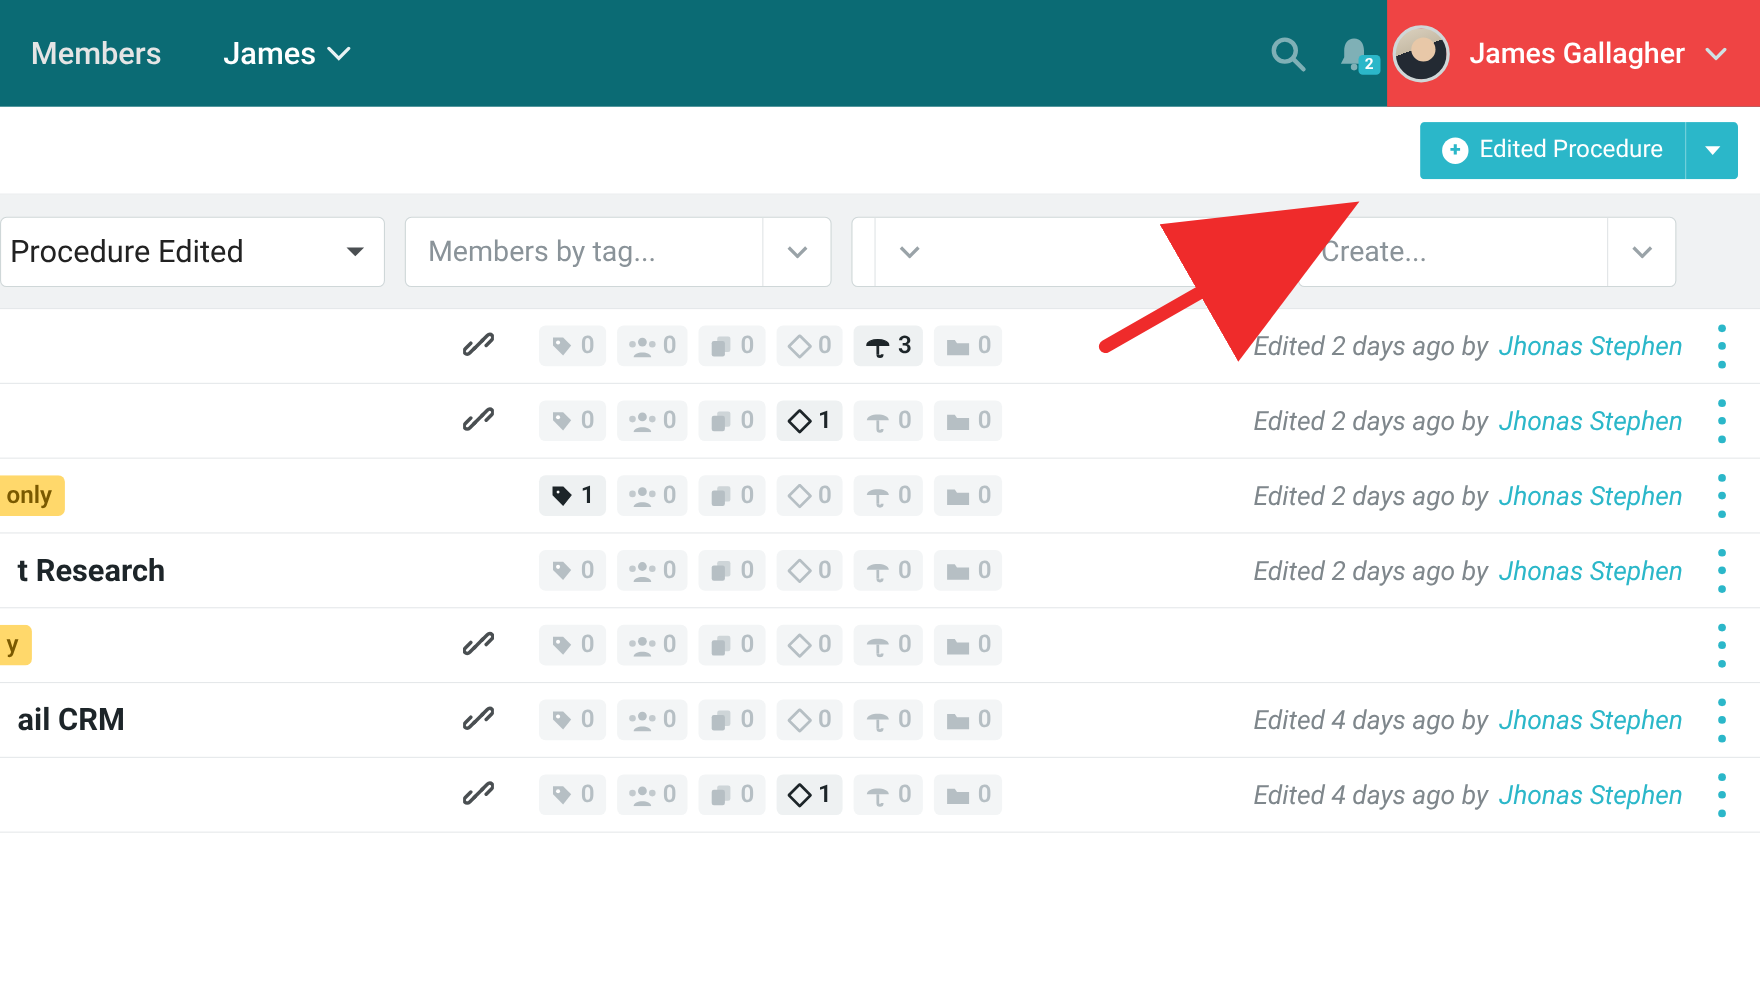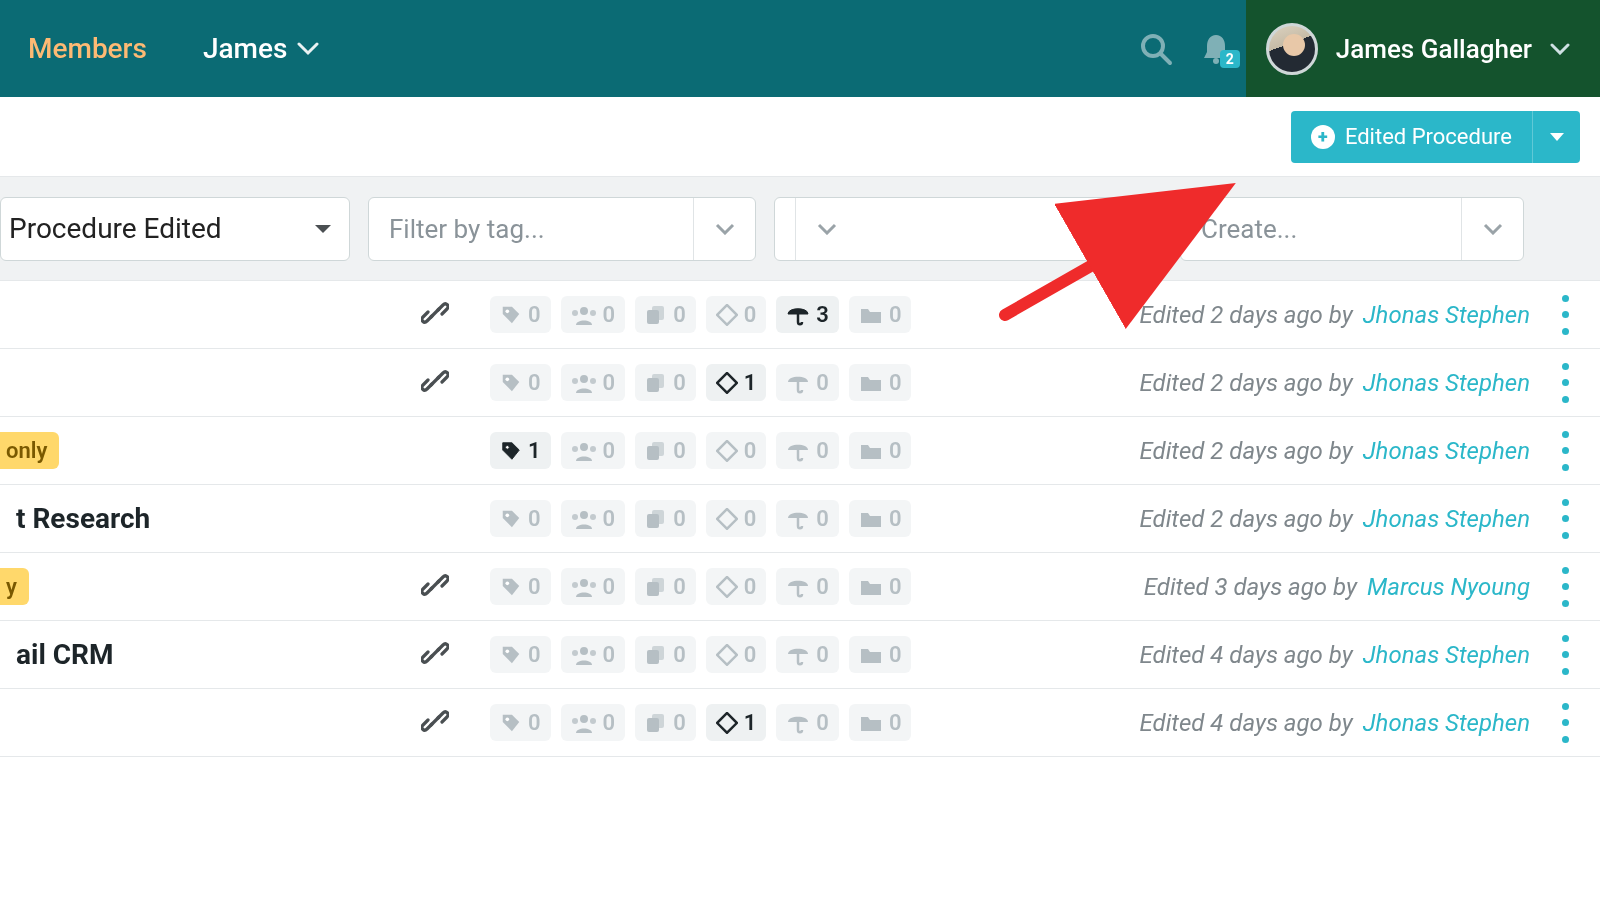--- a/index.html
+++ b/index.html
@@ -1,25 +1,25 @@
 <!DOCTYPE html>
 <html><head>
 <meta charset="utf-8">
 <style>
   * { box-sizing: border-box; margin: 0; padding: 0; }
   body { font-family: -apple-system, BlinkMacSystemFont, "Segoe UI", Roboto, Arial, sans-serif; background:#fff; width:1600px; height:900px; overflow:hidden; }
 
   
   .header { height: 97px; background:#0b6b74; display:flex; align-items:center; color:#fff; font-size:28px; font-weight:500; position:relative; }
-  .nav-item { padding:0 28px; cursor:pointer; color:#fdba74; }
+  .nav-item { padding:0 28px; cursor:pointer; color:#e5e5e5; }
   .nav-more { display:flex; align-items:center; gap:10px; padding:0 28px; cursor:pointer; }
   .header-right { margin-left:auto; display:flex; align-items:center; height:100%; }
   .header-icon { width:60px; display:flex; align-items:center; justify-content:center; cursor:pointer; position:relative; }
   .badge { position:absolute; top:18px; right:6px; background:#2bb7c9; color:#fff; font-size:14px; font-weight:700; padding:1px 6px; border-radius:4px; }
-  .user-block { background:#14532d; height:100%; display:flex; align-items:center; padding:0 30px 0 20px; gap:18px; cursor:pointer; }
+  .user-block { background:#ef4444; height:100%; display:flex; align-items:center; padding:0 30px 0 5px; gap:18px; cursor:pointer; }
   .avatar { width:52px; height:52px; border-radius:50%; background:linear-gradient(160deg,#dcd2c0 0%,#c6bba6 40%,#232a33 40%,#232a33 100%); border:3px solid #cfd7d8; position:relative; overflow:hidden; }
   .avatar::after { content:""; position:absolute; top:8px; left:14px; width:22px; height:22px; border-radius:50%; background:#e8c8a8; }
   .user-name { font-size:26px; }
 
   
   .action-row { height:80px; display:flex; align-items:center; justify-content:flex-end; padding-right:20px; border-bottom:1px solid #e5e8ea; }
   .create-btn { display:flex; align-items:stretch; height:52px; border-radius:4px; overflow:hidden; cursor:pointer; }
   .create-main { background:#2bb7c9; color:#fff; display:flex; align-items:center; gap:10px; padding:0 20px; font-size:22px; }
   .create-drop { background:#2bb7c9; color:#fff; display:flex; align-items:center; justify-content:center; width:48px; border-left:1px solid rgba(255,255,255,0.25); }
   .plus-circle { width:24px; height:24px; border-radius:50%; background:#fff; color:#2bb7c9; display:flex; align-items:center; justify-content:center; font-weight:900; font-size:18px; line-height:1; }
@@ -109,21 +109,21 @@
 </div>
 
 <div class="filter-row">
   <div class="select">
     <span class="sel-text">Procedure Edited</span>
     <svg width="20" height="12" viewBox="0 0 20 12">
         <path d="M2 2 L10 10 L18 2 Z" fill="#4a4f52"></path>
       </svg>
   </div>
   <div class="combo tag">
-    <span class="combo-text">Filter by tag...</span>
+    <span class="combo-text">Members by tag...</span>
     <div class="combo-caret">
         <svg width="20" height="12" viewBox="0 0 20 12">
           <path d="M2 2 L10 10 L18 2" fill="none" stroke="#9aa3a8" stroke-width="3"></path>
         </svg>
       </div>
   </div>
   <div class="combo team">
     <div class="combo-caret">
         <svg width="20" height="12" viewBox="0 0 20 12">
           <path d="M2 2 L10 10 L18 2" fill="none" stroke="#9aa3a8" stroke-width="3"></path>
@@ -498,24 +498,20 @@
         </div>
         <div class="stat" style="color: rgb(182, 191, 196);">
           <span style="display:flex;">
             <svg width="24" height="20" viewBox="0 0 24 20">
               <path d="M2 4 L9 4 L11 7 L22 7 L22 18 L2 18 Z" fill="currentColor"></path>
             </svg>
           </span>
           <span class="num">0</span>
         </div>
       </div>
-      <div class="meta">
-        <span>Edited 3 days ago by </span>
-        <span class="editor">Marcus Nyoung</span>
-      </div>
       <div class="dots">
         <span></span>
         <span></span>
         <span></span>
       </div>
     </div>
     <div class="row">
       <div class="row-left">
         <span class="title-frag">ail CRM</span>
       </div>

